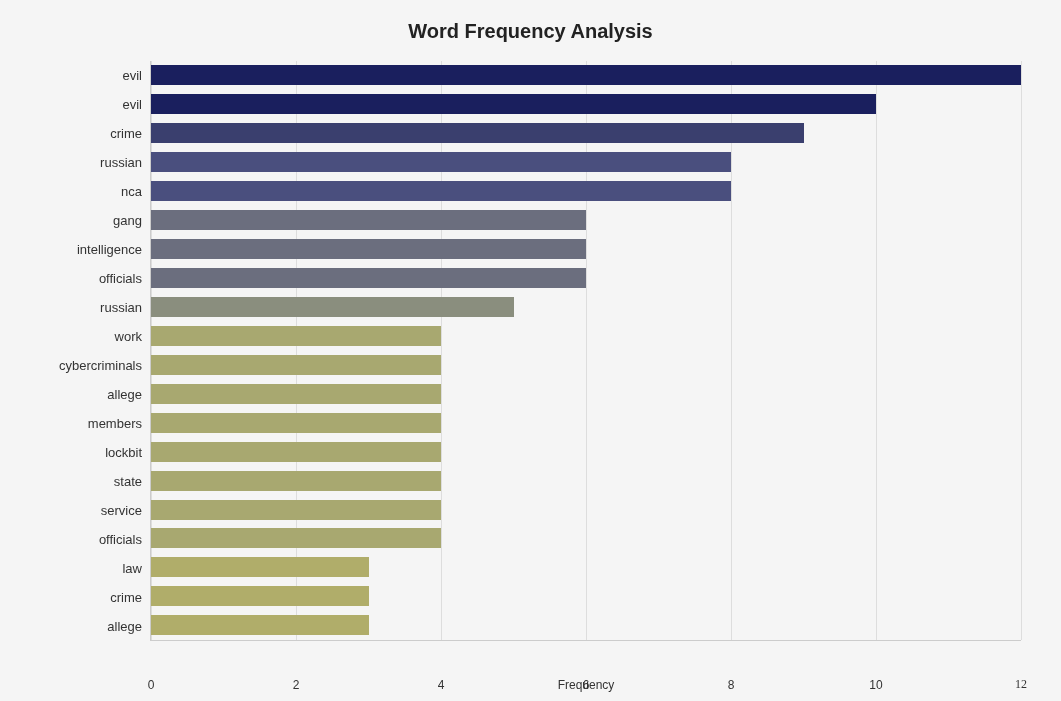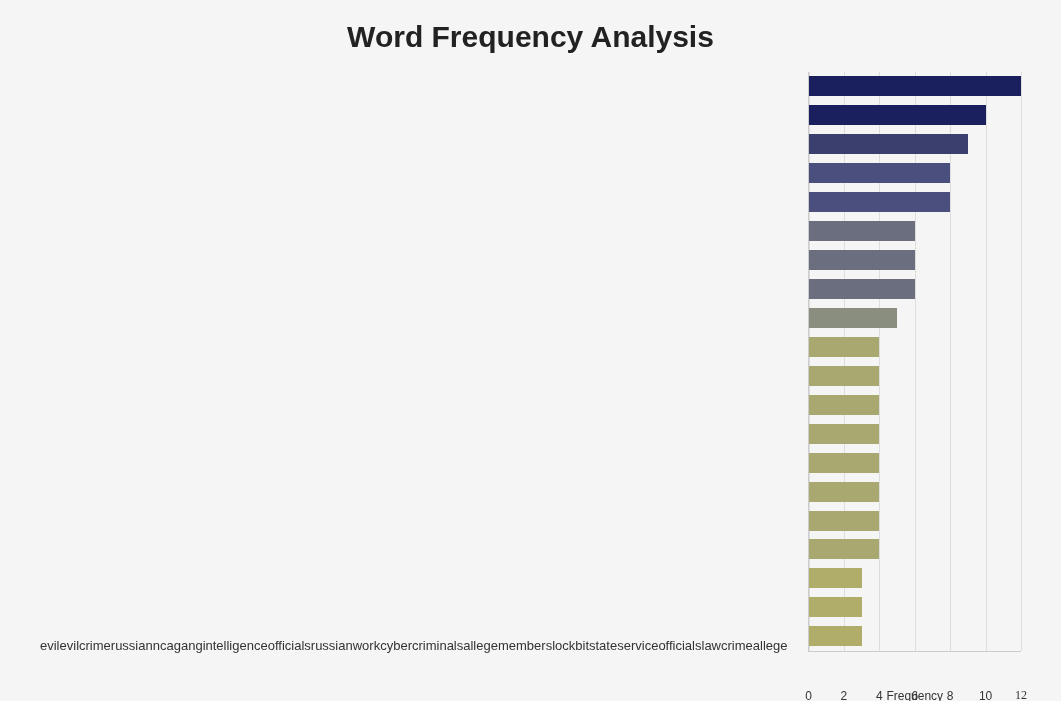--- a/index.html
+++ b/index.html
@@ -14,36 +14,37 @@
     }
     .chart-container {
       background: #f5f5f5;
       width: 1061px;
       height: 701px;
       padding: 20px 40px 60px 40px;
       position: relative;
     }
     .chart-title {
       text-align: center;
-      font-size: 30px;
+      font-size: 20px;
       font-weight: bold;
       color: #222;
       margin-bottom: 18px;
     }
     .chart-area {
       display: flex;
       flex-direction: row;
       height: 580px;
       width: 100%;
     }
     .y-labels {
       display: flex;
+      flex-direction: column;
       justify-content: space-around;
       align-items: flex-end;
-      padding-right: 20px;
+      padding-right: 8px;
       min-width: 110px;
       height: 100%;
     }
     .y-label {
       font-size: 13px;
       color: #333;
       line-height: 1;
     }
     .bars-area {
       flex: 1;

